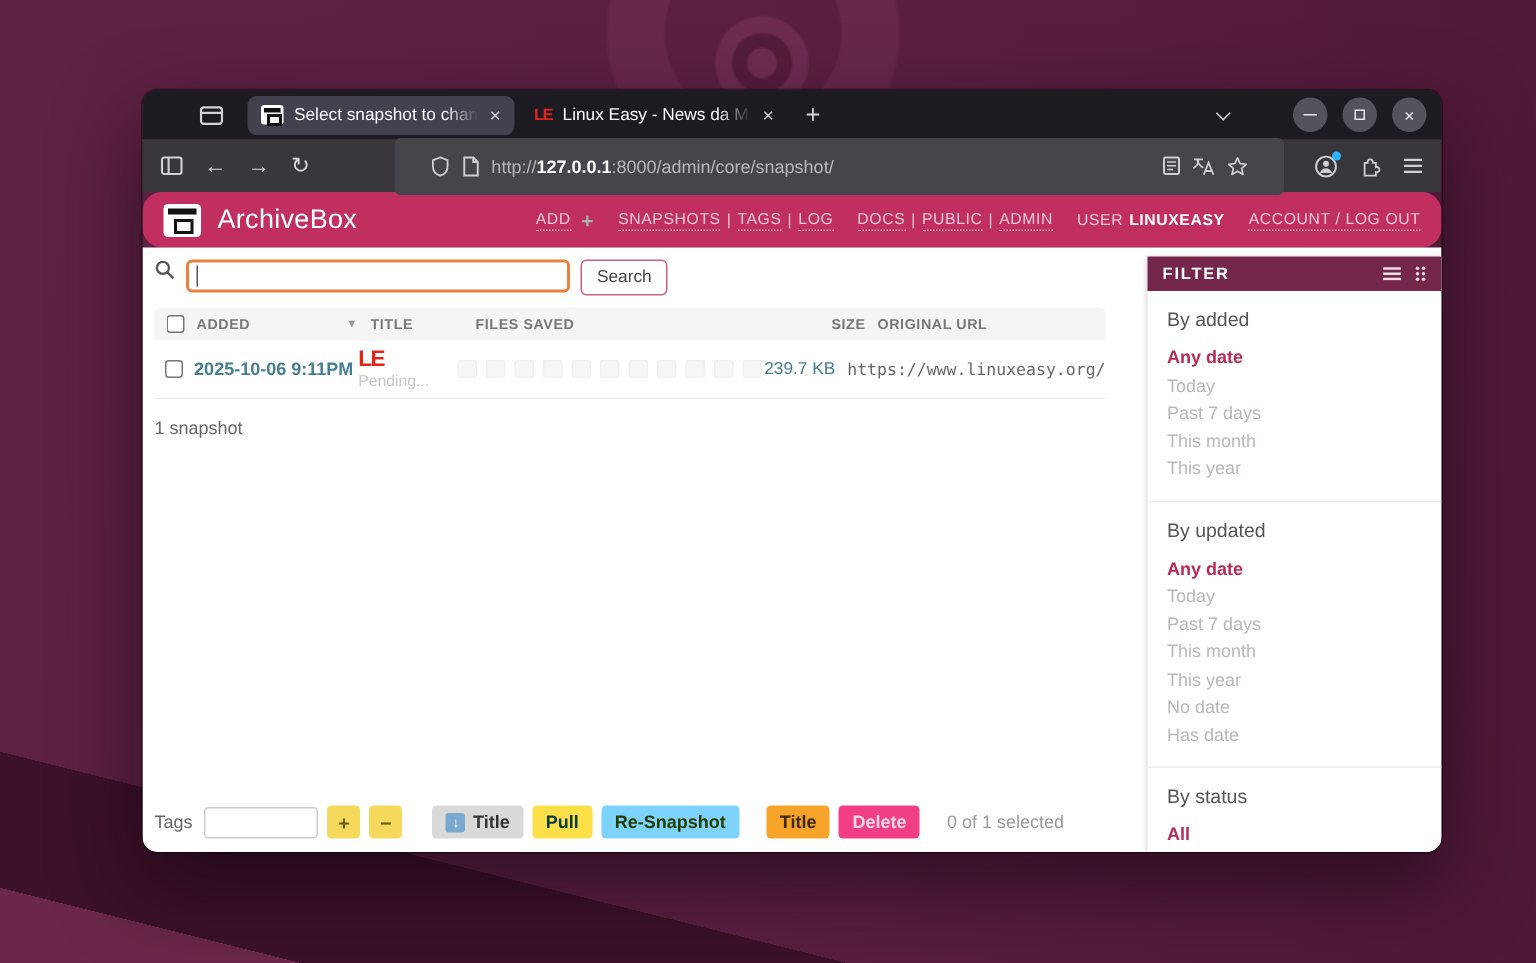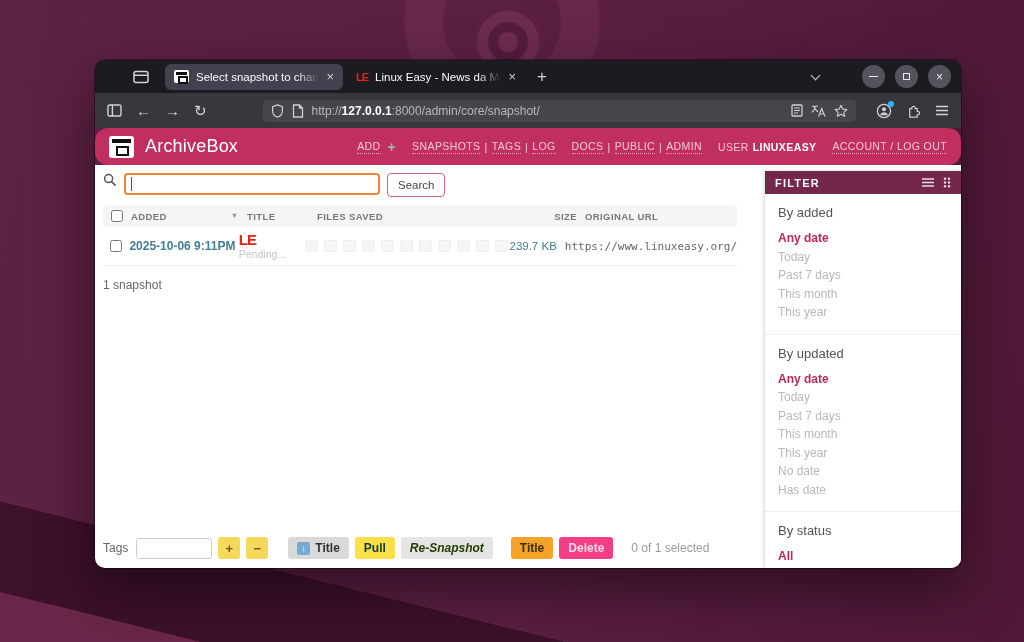--- a/index.html
+++ b/index.html
@@ -41,22 +41,22 @@
   .chev::before { content:''; position:absolute; left:1px; top:0; width:6px; height:6px;
     border-right:1.6px solid #cfced4; border-bottom:1.6px solid #cfced4; transform:rotate(45deg); }
   .winctl { display:flex; gap:10px; align-items:center; }
   .wbtn { width:23px; height:23px; border-radius:50%; background:#54535c; display:flex; align-items:center; justify-content:center; color:#e8e7ec; font-size:12px; }
   .glyph-min { width:9px; height:1.6px; background:#e8e7ec; display:block; }
   .glyph-max { width:7px; height:7px; border:1.4px solid #e8e7ec; display:block; }
 
   
   .toolbar { height:35px; background:#39373c; display:flex; align-items:center; padding:0 12px; gap:14px; }
   .nav-glyph { color:#d6d5d9; font-size:15px; line-height:1; }
-  .urlbar { flex:1; height:22px; margin-left:42px; margin-right:6px; background:#47454c; border-radius:4px;
-    display:flex; align-items:center; gap:8px; padding:0 8px; }
+  .urlbar { flex:1; height:38px; margin-left:42px; margin-right:6px; background:#47454c; border-radius:4px;
+    display:flex; align-items:center; gap:8px; padding:0 24px; }
   .url-text { font-size:12px; color:#b9b7bf; white-space:nowrap; }
   .url-text b { color:#fdfdfe; font-weight:bold; }
   .url-spacer { flex:1; }
   .tbicon { display:flex; align-items:center; }
   .account-wrap { position:relative; display:flex; }
   .acct-dot { position:absolute; right:-2px; top:-2px; width:6px; height:6px; border-radius:50%; background:#2bb5ff; }
 
   
   .abheader { height:37px; background:#c02f60; display:flex; align-items:center; padding:0 14px;border-radius:13px; }
   .ablogo { width:25px; height:22px; background:#fff; border-radius:3px; position:relative; flex:none; }
@@ -105,21 +105,21 @@
   .tags-label { color:#666; font-size:12px; margin-right:2px; }
   .tags-input { width:76px; height:21px; border:1px solid #ccc; border-radius:3px; font-size:12px; padding:0 5px;
     font-family:"Liberation Sans",sans-serif; }
   .abtn { height:22px; border:none; border-radius:3px; font-weight:bold; font-size:12px; padding:0 9px;
     font-family:"Liberation Sans",sans-serif; display:flex; align-items:center; gap:5px; }
   .b-yellow { background:#f5d95c; color:#6b5a00; width:22px; justify-content:center; padding:0; font-size:13px; }
   .b-gray { background:#d9d9d9; color:#333; margin-left:14px; }
   .t-ic { width:13px; height:13px; background:#7aa9cf; border-radius:2px; color:#fff; font-size:9px;
     display:flex; align-items:center; justify-content:center; }
   .b-teal { background:#fde047; color:#073b38; }
-  .b-green { background:#e5e5e5; color:#233c00;font-style:italic; }
+  .b-green { background:#7dd3fc; color:#233c00; }
   .b-orange { background:#f6a429; color:#3d2a00; margin-left:12px; }
   .b-magenta { background:#f23e84; color:#ffd9e7; }
   .sel-count { color:#9a9a9a; font-size:12px; margin-left:12px; }
 
   
   .filter { position:absolute; top:6px; right:0; bottom:0; width:196px; background:#fff;
     box-shadow:-1px 0 4px rgba(0,0,0,.10), 0 1px 4px rgba(0,0,0,.12); }
   .filter-head { height:23px; background:#74274a; color:#fff; display:flex; align-items:center;
     padding:0 10px; font-size:11px; font-weight:bold; letter-spacing:1.2px; }
   .fh-icons { margin-left:auto; display:flex; gap:9px; align-items:center; }

